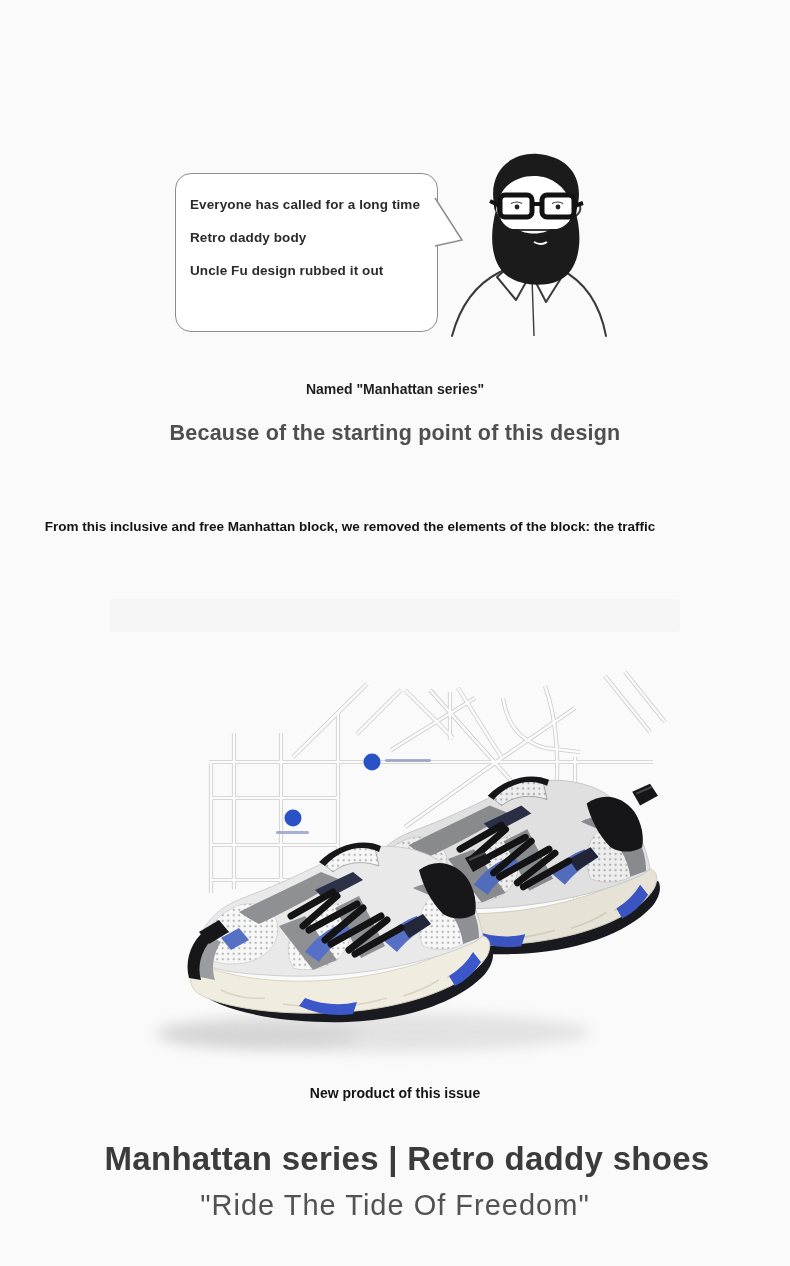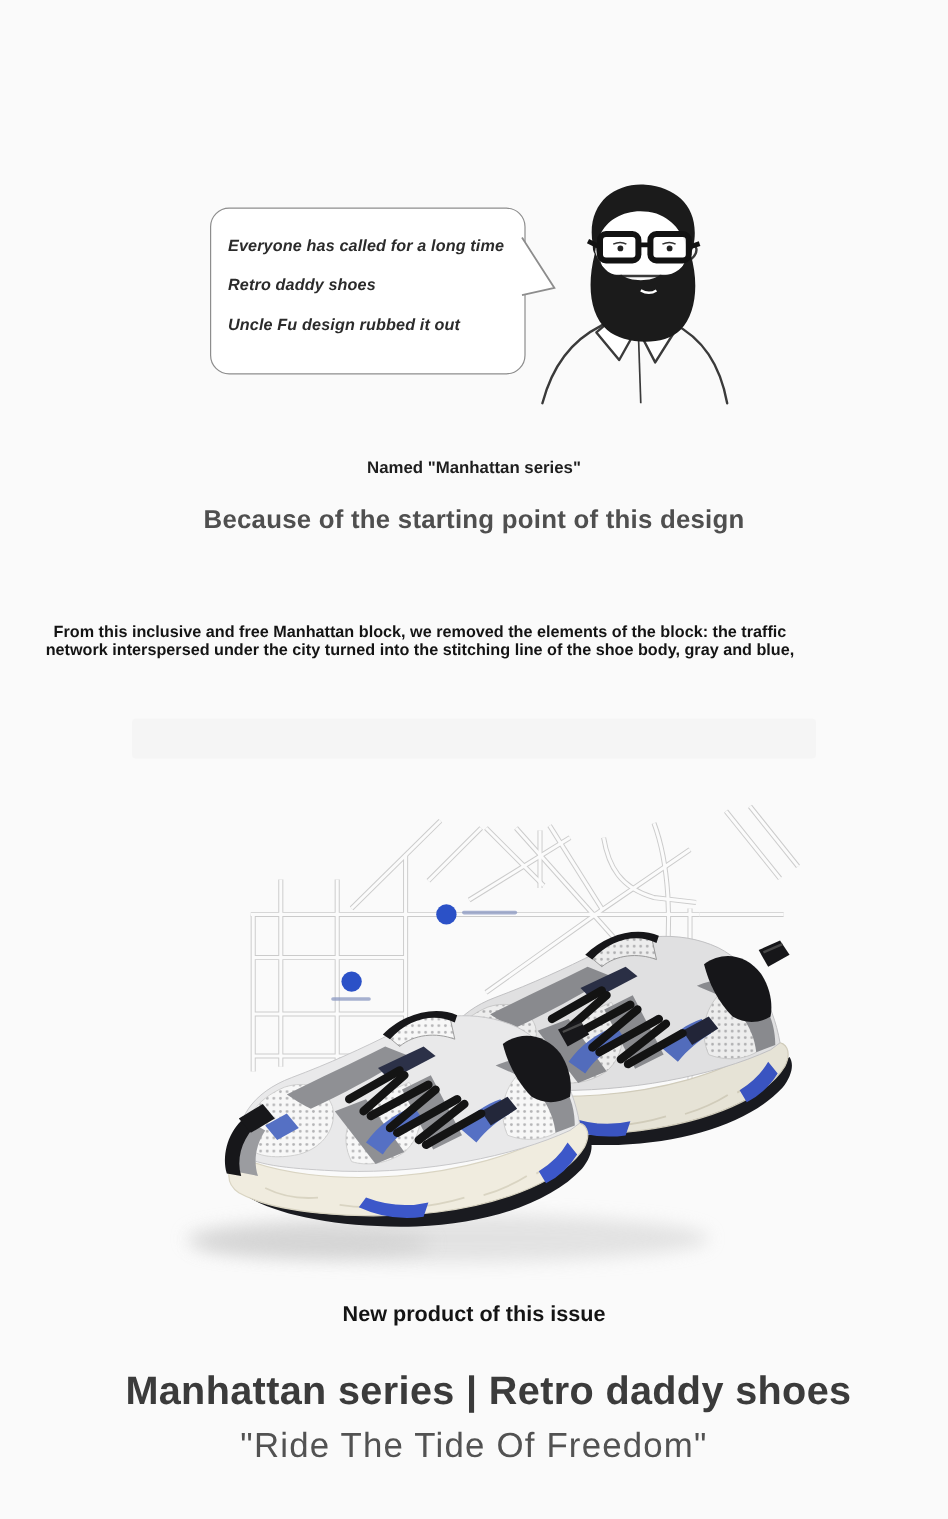--- a/index.html
+++ b/index.html
@@ -5,23 +5,23 @@
   html,body{margin:0;padding:0;}
   body{
     width:790px;height:1266px;position:relative;overflow:hidden;
     background:#fafafa;
     font-family:"Liberation Sans",sans-serif;
   }
   .abs{position:absolute;}
 
   
   .bubble{
-    left:175px;top:173px;width:263px;height:139px;box-sizing:border-box;
+    left:175px;top:173px;width:263px;height:159px;box-sizing:border-box;
     background:#fff;border:1.5px solid #8d8d8d;border-radius:16px;
-    padding:24px 10px 0 14px;z-index:2;font-style:italic;
+    padding:24px 10px 0 14px;z-index:2;
   }
   .bubble p{
     margin:0 0 19px 0;font-size:13.5px;font-weight:bold;color:#2b2b2b;line-height:14px;
     letter-spacing:0.1px;
   }
   .tail{left:434px;top:194px;z-index:3;}
   .man{left:448px;top:152px;z-index:1;}
 
   
   .named{left:0;top:381px;width:790px;text-align:center;margin:0;
@@ -30,34 +30,34 @@
     font-size:21.5px;font-weight:bold;color:#4f4f4f;line-height:25px;letter-spacing:0.2px;}
   .para{left:0;top:519px;width:700px;text-align:center;margin:0;
     font-size:13.5px;font-weight:bold;color:#141414;line-height:15.2px;}
 
   
   .band{left:110px;top:599px;width:570px;height:33px;background:#f2f2f2;opacity:.6;border-radius:3px;}
   .hero{left:105px;top:612px;width:580px;height:455px;}
 
   
   .kicker{left:0;top:1085px;width:790px;text-align:center;margin:0;
-    font-size:18px;font-weight:bold;color:#141414;}
+    font-size:14px;font-weight:bold;color:#141414;}
   .title{left:0;top:1128px;width:790px;text-align:center;margin:12px;
     font-size:33px;font-weight:bold;color:#3b3b3b;letter-spacing:0.3px;}
   .quote{left:0;top:1189px;width:790px;text-align:center;margin:0;
     font-size:29px;font-weight:400;color:#525252;letter-spacing:1px;}
 </style>
 </head>
 <body>
 
 <div>
 
   <div class="abs bubble">
     <p>Everyone has called for a long time</p>
-    <p>Retro daddy shoes</p>
+    <p>Retro daddy body</p>
     <p>Uncle Fu design rubbed it out</p>
   </div>
   <svg class="abs tail" width="32" height="56" viewBox="0 0 32 56">
     <path d="M1,4 L28,46 L1,52 Z" fill="#ffffff"></path>
     <path d="M1,4 L28,46 L1,52" fill="none" stroke="#8d8d8d" stroke-width="1.5"></path>
   </svg>
 
   <svg class="abs man" width="162" height="186" viewBox="0 0 162 186">
 
     <path d="M4,184 C12,154 28,132 52,120 L62,114" fill="none" stroke="#3a3a3a" stroke-width="2" stroke-linecap="round"></path>
@@ -89,21 +89,21 @@
       <circle cx="69" cy="55" r="2.4" fill="#222"></circle>
       <circle cx="110" cy="55" r="2.4" fill="#222"></circle>
       <path d="M63,51.5 q6,-3 11,0 M104,51.5 q6,-3 11,0" stroke="#333" stroke-width="1.2" fill="none"></path>
     </g>
   </svg>
 
   <p class="abs named">Named "Manhattan series"</p>
   <h2 class="abs design-heading">Because of the starting point of this design</h2>
   <p class="abs para">
     <span>From this inclusive and free Manhattan block, we removed the elements of the block: the traffic</span><br>
-    <span>network interspersed under the city turned into the stitching line of the shoe body, gray and blue,</span><br>
+    <br>
   </p>
 
   <div class="abs band"></div>
   <div class="abs hero">
     <svg width="580" height="455" viewBox="0 0 580 455">
       <defs>
         <pattern id="mesh" patternUnits="userSpaceOnUse" width="5.5" height="5.5">
           <rect width="5.5" height="5.5" fill="#f7f7f7"></rect>
           <circle cx="2.7" cy="2.7" r="1.15" fill="#b4b4b6"></circle>
         </pattern>

